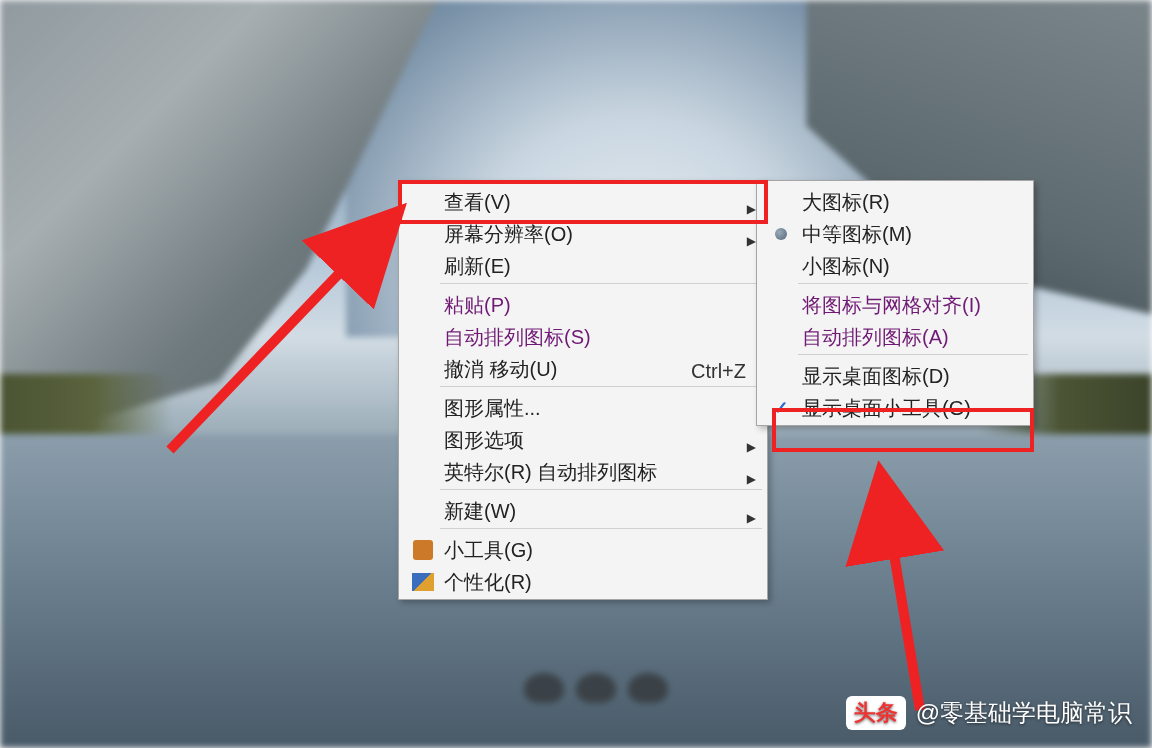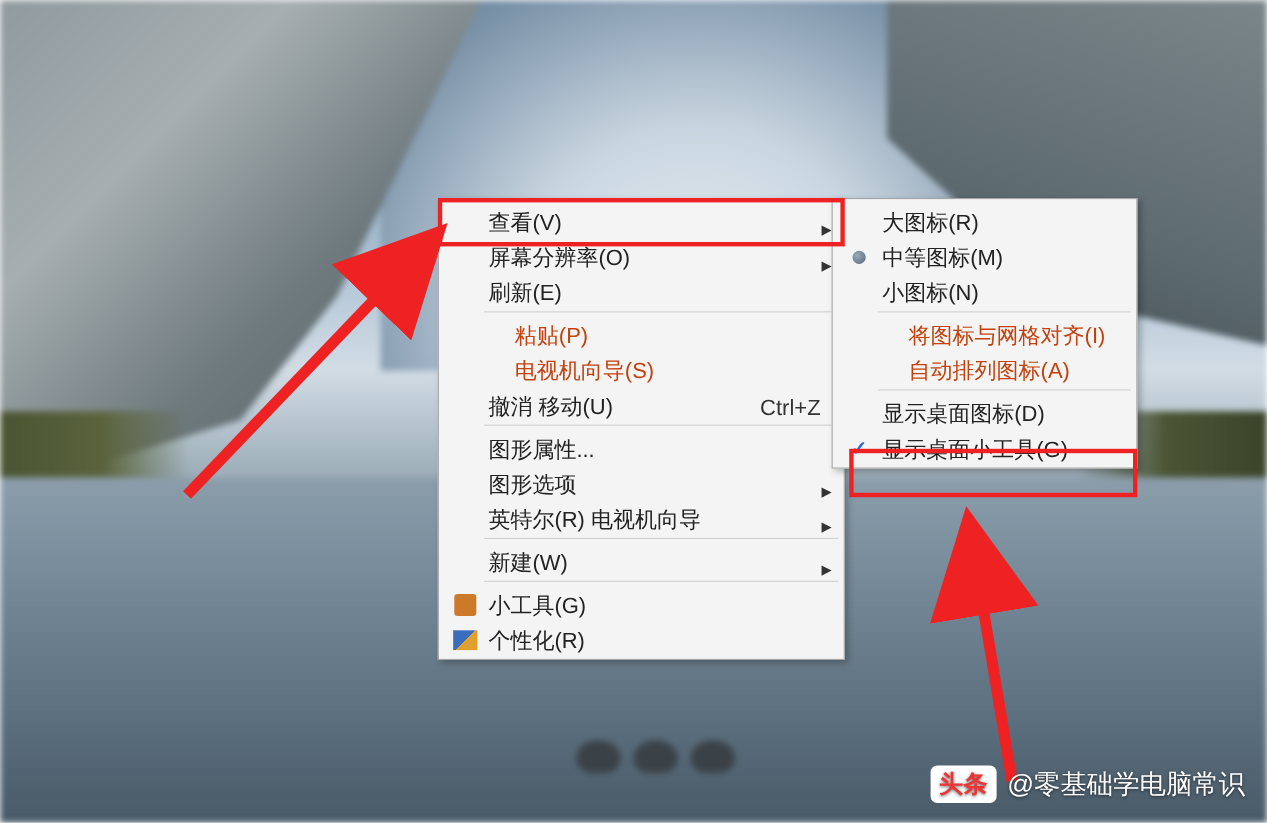--- a/index.html
+++ b/index.html
@@ -10,21 +10,21 @@
   .sky{position:absolute;top:0;left:30%;width:50%;height:45%;background:radial-gradient(ellipse at 50% 80%,#e8eef3 0%,#c8d6e2 40%,#7993ac 80%,#5f7a96 100%);}
   .trees{position:absolute;bottom:40%;left:0;width:100%;height:10%;background:linear-gradient(to right,#4a5430 0%,#5a6438 8%,transparent 15%,transparent 85%,#4a5430 92%,#3a4428 100%);}
   .lake{position:absolute;bottom:0;left:0;width:100%;height:42%;background:linear-gradient(to bottom,#8a9eae 0%,#6d8394 40%,#5a6f80 70%,#475a6a 100%);}
   .rocks{position:absolute;bottom:2%;left:45%;width:30%;height:8%;}
   .rock{display:inline-block;width:40px;height:30px;background:#3a4248;border-radius:50% 50% 40% 40%;margin:0 6px;}
 
   .overlay{position:absolute;top:0;left:0;width:1152px;height:748px;}
 
   .context-menu{position:absolute;background:#f4f4f4;border:1px solid #a5a5a5;box-shadow:3px 3px 6px rgba(0,0,0,0.25);padding:3px;font-size:20px;color:#222;}
   .context-menu .item{display:flex;align-items:flex-end;height:32px;padding:0 18px 0 6px;white-space:nowrap;position:relative;}
-  .context-menu .item.disabled{color:#c2410c;gap:24px;}
+  .context-menu .item.disabled{color:#701a75;}
   .context-menu .item .icon-slot{width:30px;height:28px;display:flex;align-items:center;justify-content:center;margin-right:6px;flex-shrink:0;}
   .context-menu .item .label{flex:1;}
   .context-menu .item .shortcut{margin-left:40px;color:#333;}
   .context-menu .item .arrow{position:absolute;right:8px;font-size:12px;color:#333;}
   .context-menu hr{border:none;border-top:1px solid #d0d0d0;margin:3px 2px 3px 38px;}
 
   .menu-main{left:398px;top:180px;width:362px;}
   .menu-sub{left:756px;top:180px;width:270px;}
 
   .highlight-box{position:absolute;border:4px solid #e22;pointer-events:none;box-sizing:border-box;}
@@ -73,40 +73,40 @@
       <span class="icon-slot"></span>
       <span class="label">刷新(E)</span>
     </div>
     <hr>
     <div class="item disabled">
       <span class="icon-slot"></span>
       <span class="label">粘贴(P)</span>
     </div>
     <div class="item disabled">
       <span class="icon-slot"></span>
-      <span class="label">电视机向导(S)</span>
+      <span class="label">自动排列图标(S)</span>
     </div>
     <div class="item">
       <span class="icon-slot"></span>
       <span class="label">撤消 移动(U)</span>
       <span class="shortcut">Ctrl+Z</span>
     </div>
     <hr>
     <div class="item">
       <span class="icon-slot"></span>
       <span class="label">图形属性...</span>
     </div>
     <div class="item">
       <span class="icon-slot"></span>
       <span class="label">图形选项</span>
       <span class="arrow">▶</span>
     </div>
     <div class="item">
       <span class="icon-slot"></span>
-      <span class="label">英特尔(R) 电视机向导</span>
+      <span class="label">英特尔(R) 自动排列图标</span>
       <span class="arrow">▶</span>
     </div>
     <hr>
     <div class="item">
       <span class="icon-slot"></span>
       <span class="label">新建(W)</span>
       <span class="arrow">▶</span>
     </div>
     <hr>
     <div class="item">

